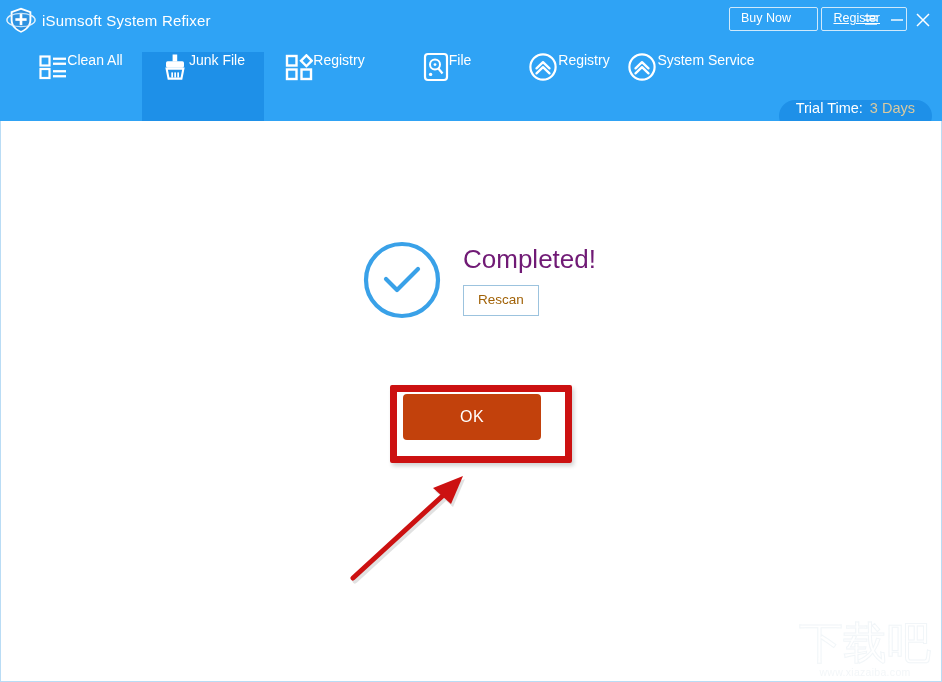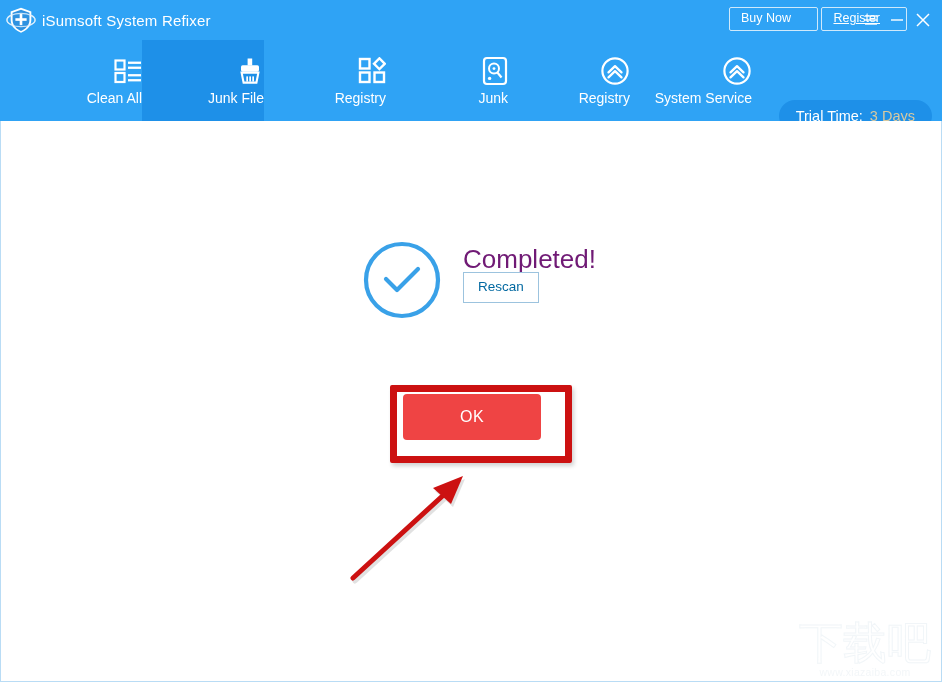--- a/index.html
+++ b/index.html
@@ -61,26 +61,26 @@
 
   
   #navbar {
     position: absolute;
     left: 0; top: 40px;
     width: 942px; height: 81px;
     background: #2fa3f5;
   }
   .nav-item {
     position: absolute;
-    top: 0;
+    top: 12px;
     height: 81px;
     width: 122px;
     display: flex;
-    flex-direction: column;
-    align-items: flex-end;
+    flex-direction: row;
+    align-items: flex-start;
     justify-content: center;
     cursor: pointer;
     color: #ffffff;
   }
   .nav-item.active { background: #1e90e8; }
   .nav-icon {
     height: 30px;
     display: flex;
     align-items: center;
     justify-content: center;
@@ -92,21 +92,21 @@
     white-space: nowrap;
   }
 
   #trial-badge {
     position: absolute;
     right: 10px; top: 60px;
     height: 32px;
     border-radius: 16px;
     background: #1e90e8;
     display: flex;
-    align-items: center;
+    align-items: flex-start;
     padding: 0 17px;
     white-space: nowrap;
   }
   #trial-label { color: #ffffff; font-size: 14.5px; }
   #trial-value { color: #d8c9a0; font-size: 14.5px; margin-left: 7px; }
 
   
   #content {
     position: absolute;
     left: 0; top: 121px;
@@ -126,36 +126,37 @@
     align-items: flex-start;
   }
   #check-circle { width: 80px; height: 80px; display: block; }
   #status-texts { margin-left: 21px; padding-top: 6px; }
   #status-title {
     font-size: 26px;
     color: #701a75;
     line-height: 1;
   }
   #rescan-button {
+    margin-top: 13px;
     display: inline-block;
     border: 1px solid #9cc3de;
-    color: #0369a1;
+    color: #a16207;
     font-size: 13.5px;
     padding: 7px 14px 8px 14px;
     background: #ffffff;
     line-height: 1;
     cursor: pointer;
     font-family: "Liberation Sans", sans-serif;
   }
 
   #ok-button {
     position: absolute;
     left: 402px; top: 273px;
     width: 138px; height: 46px;
-    background: #ef4444;
+    background: #c2410c;
     border: none;
     border-radius: 4px;
     color: #ffffff;
     font-size: 16px;
     letter-spacing: .5px;
     cursor: pointer;
     font-family: "Liberation Sans", sans-serif;
   }
 
   #highlight-box {
@@ -289,21 +290,21 @@
   <div class="nav-item" style="left:386px">
     <span class="nav-icon">
       <svg width="26" height="30" viewBox="0 0 26 30">
         <rect x="2" y="2" width="22" height="26" rx="3" fill="none" stroke="#ffffff" stroke-width="2.2"></rect>
         <circle cx="12" cy="12.6" r="5" fill="none" stroke="#ffffff" stroke-width="2"></circle>
         <circle cx="12" cy="12.6" r="1.4" fill="#ffffff"></circle>
         <line x1="15" y1="16" x2="19.5" y2="21.5" stroke="#ffffff" stroke-width="2.2"></line>
         <circle cx="7.6" cy="22.4" r="1.7" fill="#ffffff"></circle>
       </svg>
     </span>
-    <span class="nav-label">Junk</span>
+    <span class="nav-label">File</span>
   </div>
 
   <div class="nav-item" style="left:508px">
     <span class="nav-icon">
       <svg width="30" height="30" viewBox="0 0 30 30">
         <circle cx="15" cy="15" r="12.6" fill="none" stroke="#ffffff" stroke-width="2.2"></circle>
         <polyline points="8.5,16.4 15,10.2 21.5,16.4" fill="none" stroke="#ffffff" stroke-width="2.3" stroke-linecap="round" stroke-linejoin="round"></polyline>
         <polyline points="8.5,21.4 15,15.2 21.5,21.4" fill="none" stroke="#ffffff" stroke-width="2.3" stroke-linecap="round" stroke-linejoin="round"></polyline>
       </svg>
     </span>

